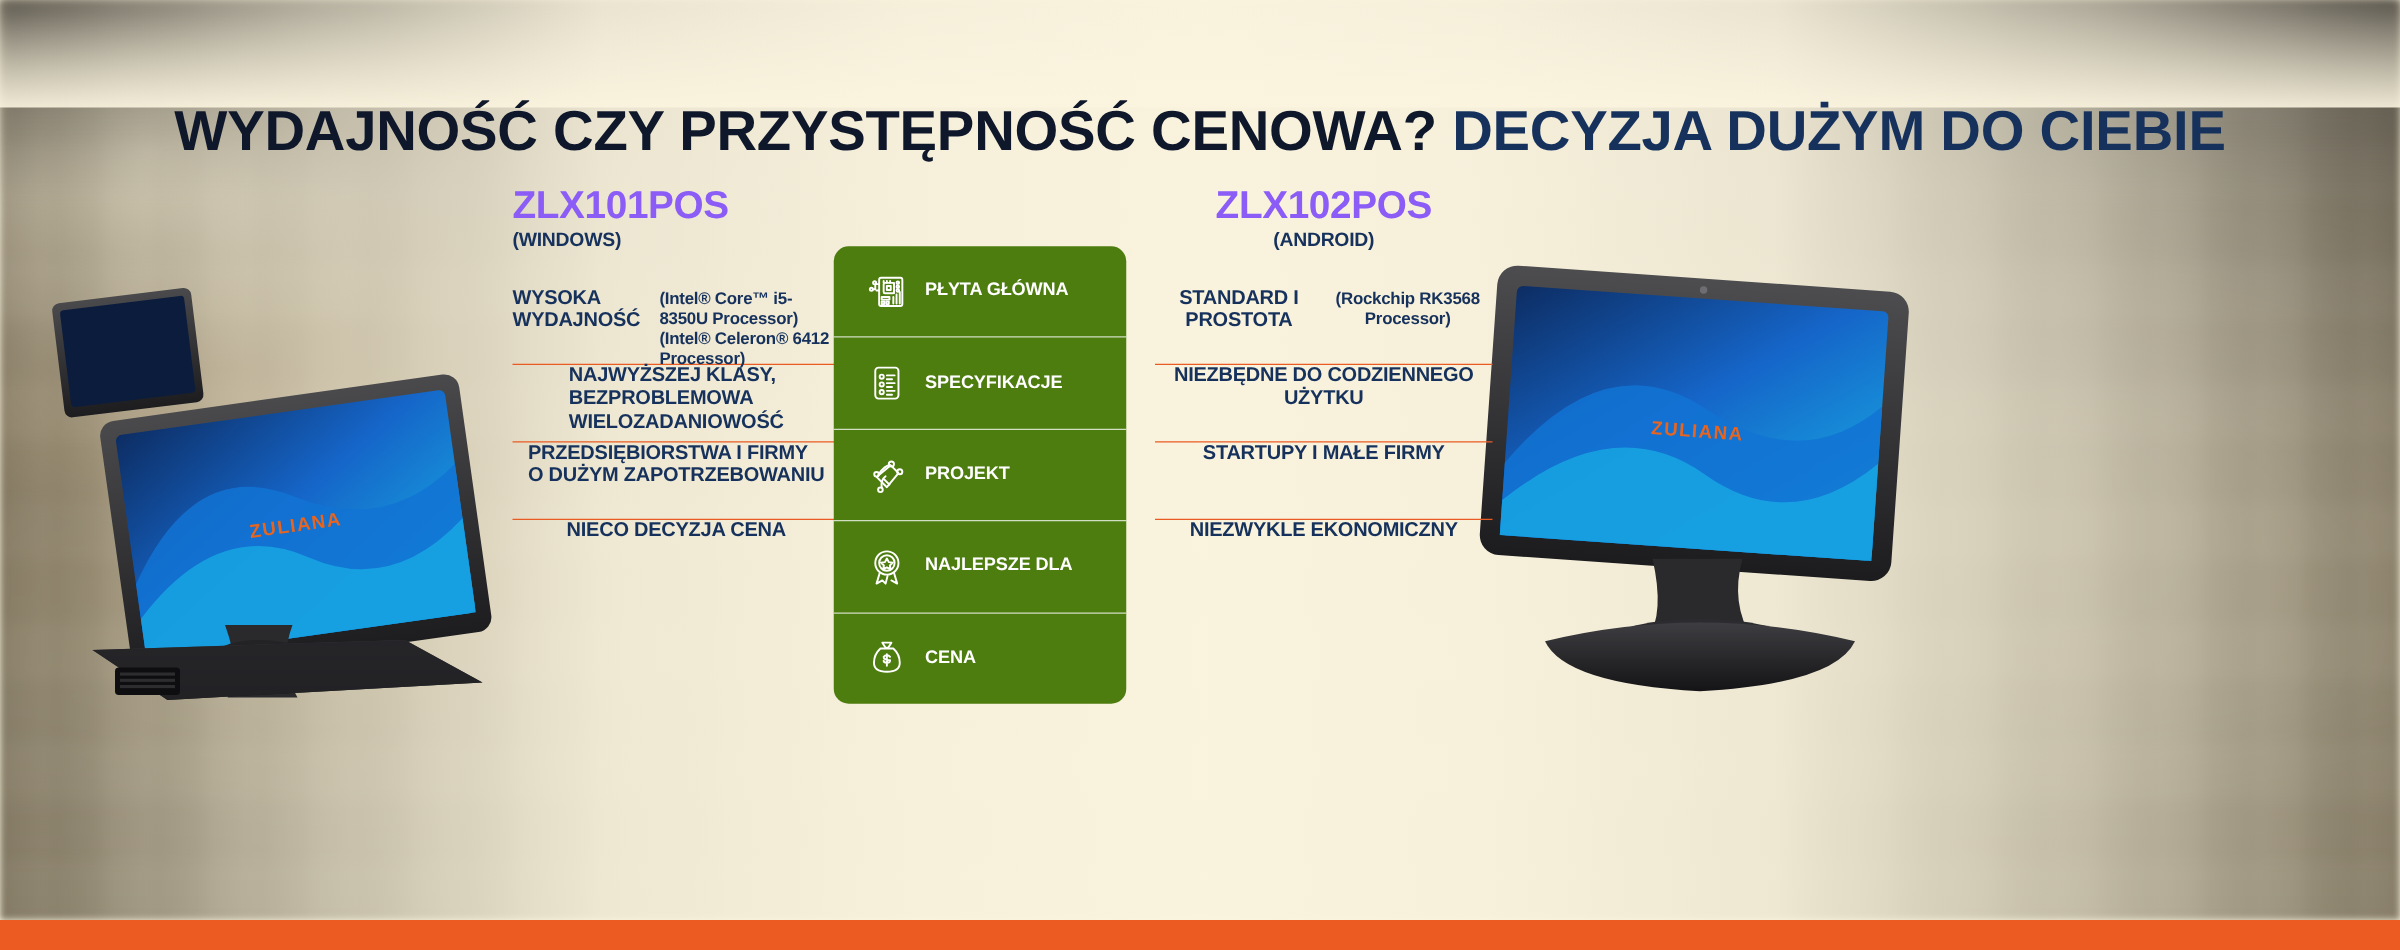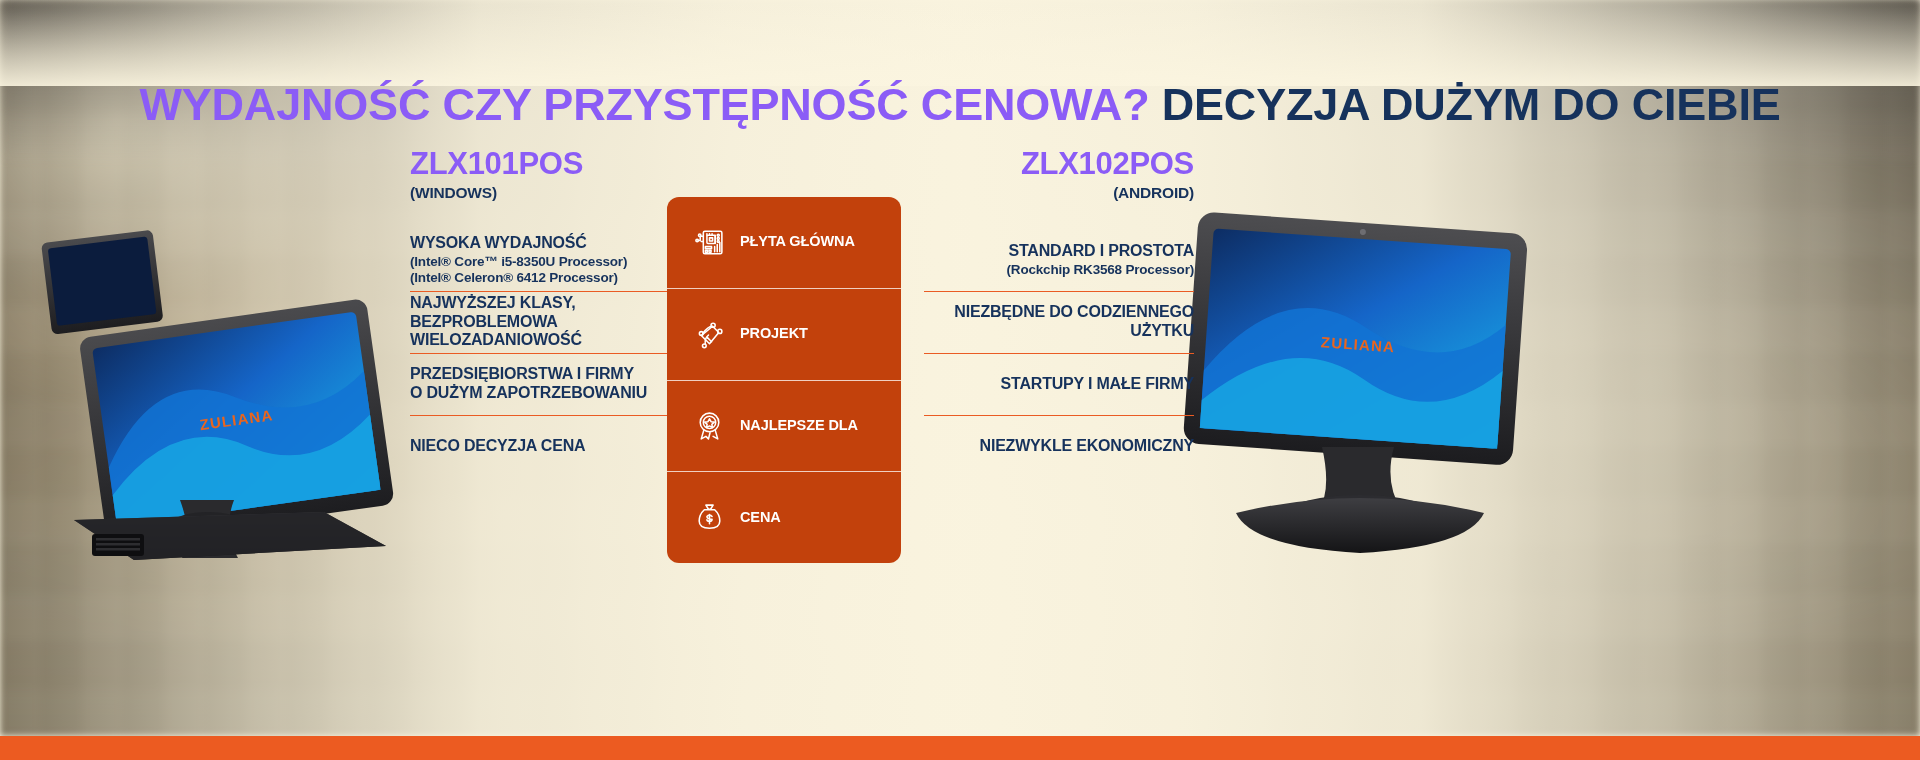--- a/index.html
+++ b/index.html
@@ -49,45 +49,45 @@
     position:absolute; left:0; right:0; bottom:0; height:24px;
     background:#ec5b21;
   }
 
   
   .headline{
     position:absolute; top:79px; left:0; right:0;
     text-align:center; white-space:nowrap;
     font-size:45px; font-weight:bold; letter-spacing:-.2px;
   }
-  .headline .hl-orange{ color:#8b5cf6; }
+  .headline .hl-orange{ color:#0f172a; }
   .headline .hl-navy{ color:#16325c; }
 
   
   .col-left{
     position:absolute; left:410px; top:148px; width:262px;
     text-align:left;
   }
   .col-right{
     position:absolute; left:924px; top:148px; width:270px;
-    text-align:right;
+    text-align:center;
   }
   .model{
     font-size:31px; font-weight:bold; color:#8b5cf6;
     letter-spacing:-.3px; line-height:1.05;
   }
   .os{
     font-size:15.5px; font-weight:bold; color:#16325c;
     margin-top:3px; letter-spacing:-.2px;
   }
 
   .feat-list{ margin-top:28px; }
   .feat{
     color:#16325c;
-    display:flex; flex-direction:column; justify-content:center;
+    display:flex; flex-direction:row; justify-content:center;
     border-bottom:1.6px solid #ea5b23;
   }
   .feat:last-child{ border-bottom:none; }
   .feat .f-title{
     font-size:16px; font-weight:bold; line-height:1.18;
     letter-spacing:-.2px;
   }
   .feat .f-sub{
     font-size:13.5px; font-weight:600; line-height:1.2;
     letter-spacing:-.2px; margin-top:1px;
@@ -96,21 +96,21 @@
   .r1{ height:62px; }
   .r2{ height:62px; }
   .r3{ height:62px; }
   .r4{ height:62px; }
   .r5{ height:62px; border-bottom:none; }
 
   
   .center-panel{
     position:absolute; left:667px; top:197px;
     width:234px; height:366px;
-    background:#c2410c;
+    background:#4d7c0f;
     border-radius:12px;
     display:flex; flex-direction:column;
   }
   .c-row{
     flex:1;
     display:flex; align-items:center;
     padding-left:26px; gap:14px;
     border-bottom:1.4px solid rgba(255,255,255,.75);
   }
   .c-row:last-child{ border-bottom:none; }
@@ -261,20 +261,34 @@
           <circle cx="6.5" cy="9" r="1.2"></circle>
         <rect x="12" y="20" width="6" height="2"></rect>
         <rect x="12" y="23.5" width="2" height="2"></rect>
           <rect x="15.5" y="23.5" width="2" height="2"></rect>
         <path d="M21 25v-5M23.5 25v-7M26 25v-9"></path>
       </svg>
     </span>
     <span class="c-label">PŁYTA GŁÓWNA</span>
   </div>
 
+  <div class="c-row">
+    <span class="c-icon">
+      <svg viewBox="0 0 32 32" fill="none" stroke="#fff" stroke-width="1.5" stroke-linecap="round" stroke-linejoin="round">
+        <rect x="7" y="4" width="18" height="24" rx="2.5"></rect>
+        <circle cx="12" cy="11" r="1.6"></circle>
+          <path d="M16 10h6M16 13h4"></path>
+        <circle cx="12" cy="17" r="1.6"></circle>
+          <path d="M16 16h6M16 19h4"></path>
+        <circle cx="12" cy="23" r="1.6"></circle>
+          <path d="M16 22h6M16 25h4"></path>
+      </svg>
+    </span>
+    <span class="c-label">SPECYFIKACJE</span>
+  </div>
 
   <div class="c-row">
     <span class="c-icon">
       <svg viewBox="0 0 32 32" fill="none" stroke="#fff" stroke-width="1.5" stroke-linecap="round" stroke-linejoin="round">
         <path d="M19 8l6 6-9 11-8-8z"></path>
         <path d="M14 19l4 4"></path>
         <circle cx="19.5" cy="7" r="2"></circle>
         <circle cx="26" cy="13" r="2"></circle>
         <circle cx="8" cy="15" r="1.8"></circle>
         <circle cx="11" cy="27" r="1.8"></circle>

